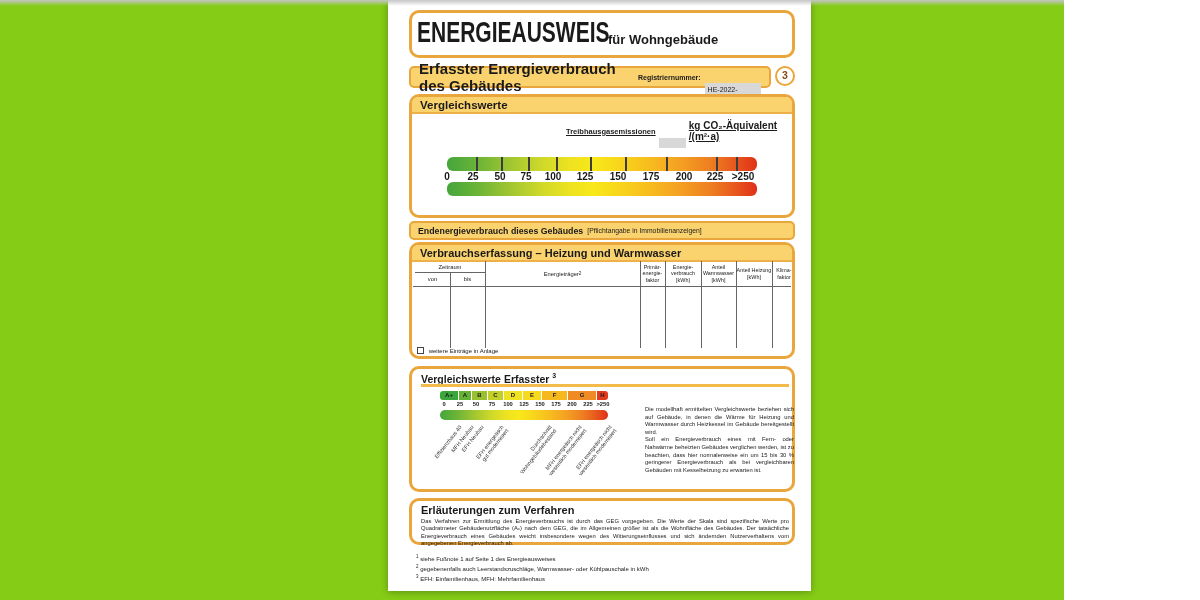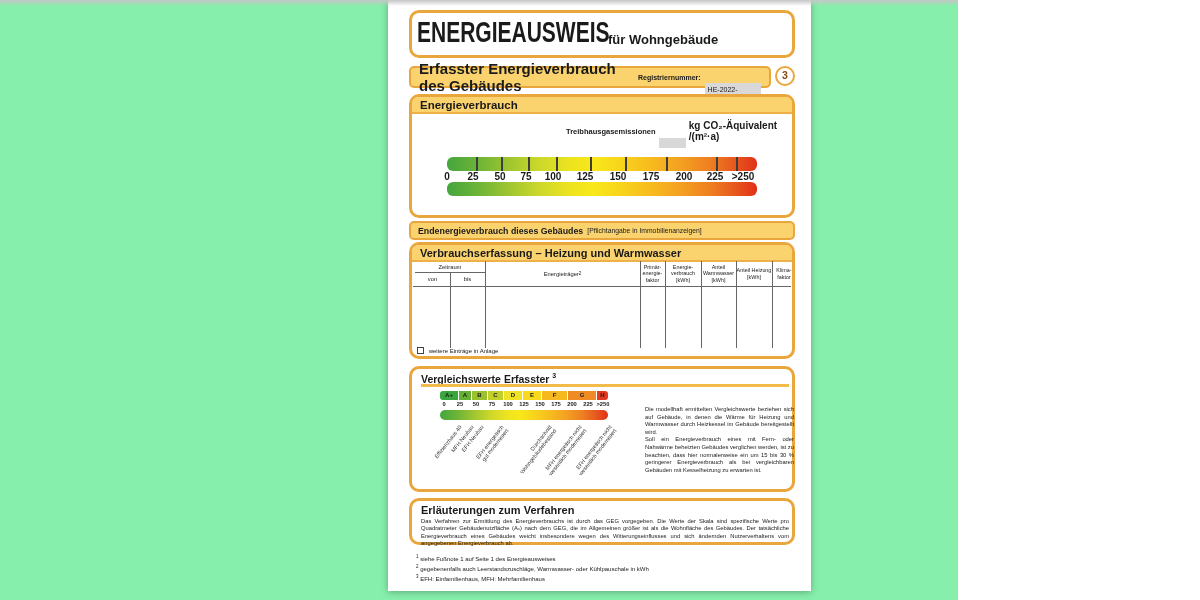--- a/index.html
+++ b/index.html
@@ -1,16 +1,16 @@
 <!DOCTYPE html>
 <html><head>
 <meta charset="utf-8">
 <style>
   html,body{margin:0;padding:0;}
-  .canvas{position:relative;width:958px;height:600px;background:#86efac;overflow:hidden;
+  .canvas{position:relative;width:1064px;height:600px;background:#84cc16;overflow:hidden;
           font-family:"Liberation Sans","DejaVu Sans",sans-serif;color:#1a1a1a;}
   .top-shade{position:absolute;left:0;top:0;right:0;height:6px;
              background:linear-gradient(#c6c6c6,rgba(198,198,198,0));z-index:9;}
   .page{position:absolute;left:388px;top:0;width:423px;height:591px;background:#ffffff;
         box-shadow:0 1px 7px rgba(0,0,0,.30);}
   .abs{position:absolute;}
   .box{position:absolute;border:3px solid #e9a63c;border-radius:10px;background:#fff;box-sizing:border-box;}
   .bar{position:absolute;border:2px solid #e9a63c;border-radius:5px;background:#fbd36e;box-sizing:border-box;
        display:flex;align-items:center;}
   .headbar{position:absolute;left:0;right:0;top:0;height:17px;background:#fbd36e;
@@ -69,22 +69,22 @@
     </div>
 
     <div class="bar" style="left:21px;top:66px;width:362px;height:22px;padding:0 8px;">
       <span style="font-weight:bold;font-size:15px;">Erfasster Energieverbrauch des Gebäudes</span>
       <span style="margin-left:auto;font-weight:bold;font-size:7px;">Registriernummer:</span>
       <span class="grayfield" style="margin-left:4px;width:77px;height:13px;font-size:7px;line-height:13px;padding-left:3px;box-sizing:border-box;">HE-2022-003909800</span>
     </div>
     <div class="badge">3</div>
 
     <div class="box" style="left:21px;top:94px;width:386px;height:124px;">
-      <div class="headbar">Energieverbrauch</div>
-      <div class="abs" style="left:154px;top:17px;display:flex;align-items:center;gap:3px;">
+      <div class="headbar">Vergleichswerte</div>
+      <div class="abs" style="left:154px;top:17px;display:flex;align-items:center;gap:3px;text-decoration:underline;">
         <span style="font-weight:bold;font-size:7.5px;">Treibhausgasemissionen</span>
         <span class="grayfield" style="width:32px;height:10px;"></span>
         <span style="font-weight:bold;font-size:10px;">kg CO₂-Äquivalent /(m²·a)</span>
       </div>
 
       <div class="abs grad" style="left:35px;top:60px;width:310px;height:14px;border-radius:6px;">
         <span class="tick" style="left:29px;"></span>
         <span class="tick" style="left:54px;"></span>
         <span class="tick" style="left:81px;"></span>
         <span class="tick" style="left:109px;"></span>

